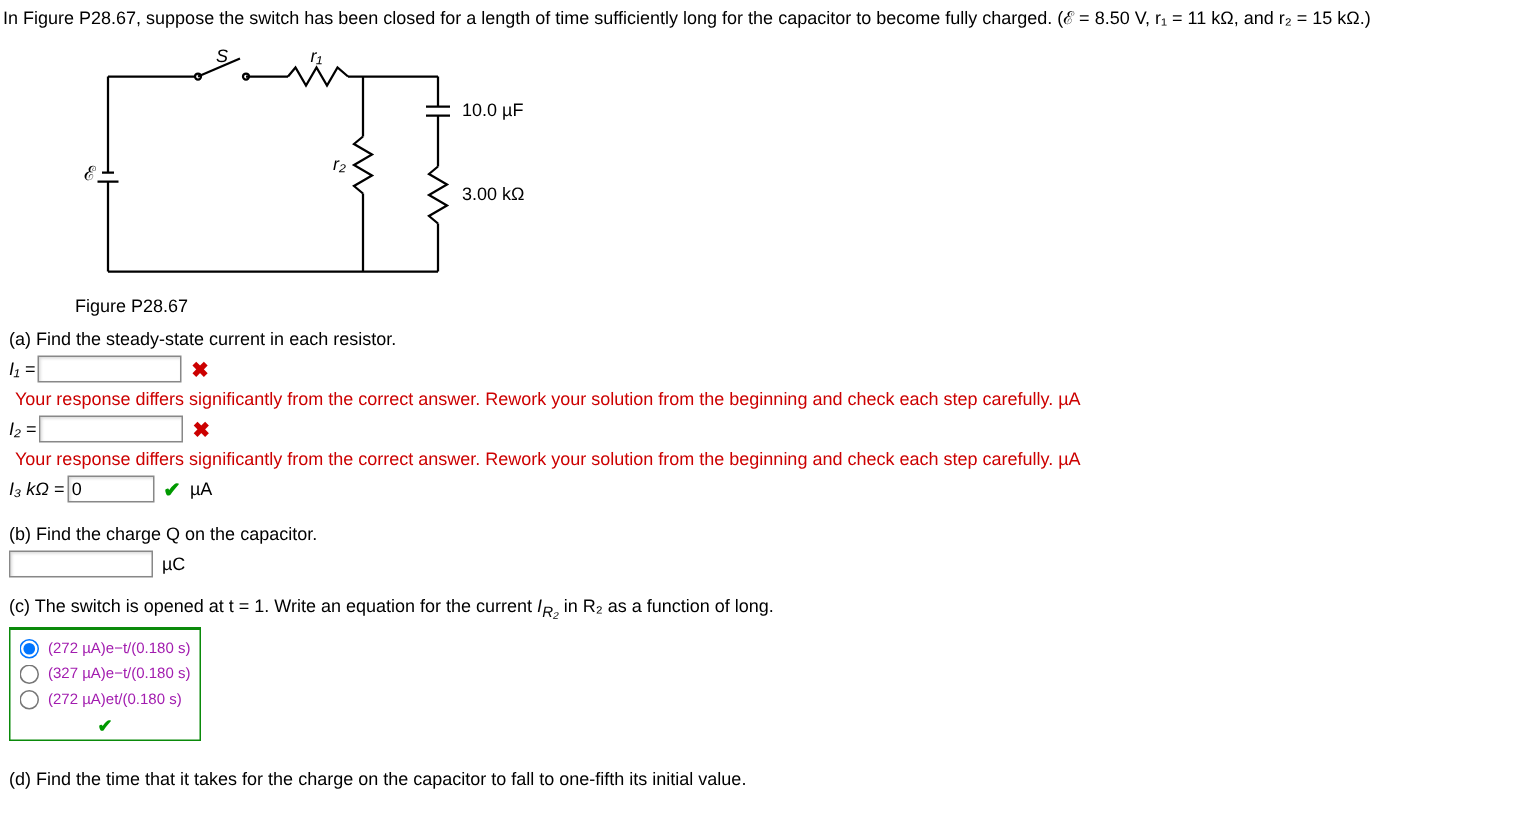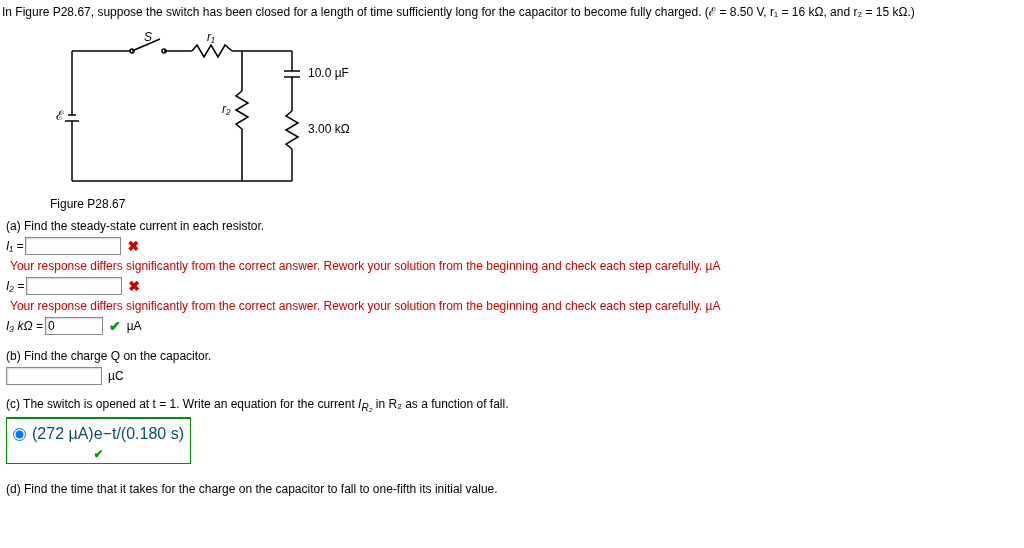--- a/index.html
+++ b/index.html
@@ -34,32 +34,32 @@
   .unit { margin-left: 4px; }
   .subpart-row { margin: 4px 0; display: flex; align-items: center; flex-wrap: wrap; gap: 2px;}
   .options-box {
     border: 1px solid #0a8a0a;
     border-top: 2px solid #0a8a0a;
     display: inline-block;
     padding: 4px 6px 2px 6px;
     margin: 4px 0 2px 0;
   }
   .option-row { display: flex; align-items: center; gap: 6px; padding: 2px 0; }
-  .option-label { color: #0c4a6e; font-size: 16px; }
+  .option-label { color: #a21caf; font-size: 10px; }
   .check-below { text-align: center; color:#090; font-weight:bold; margin-top:2px;}
   .indent { margin-left: 4px; }
   .miniscript { font-style: italic; text-align: right; }
   .svg-circuit { display:block; }
   .radio-input { margin:0; }
 </style>
 </head>
 <body>
 
 <div class="problem-text">
-  <span>In Figure P28.67, suppose the switch has been closed for a length of time sufficiently long for the capacitor to become fully charged. (ℰ = 8.50 V, r₁ = 16 kΩ, and r₂ = 15 kΩ.)</span>
+  <span>In Figure P28.67, suppose the switch has been closed for a length of time sufficiently long for the capacitor to become fully charged. (ℰ = 8.50 V, r₁ = 11 kΩ, and r₂ = 15 kΩ.)</span>
 </div>
 
 <div class="figure-container">
   <svg class="svg-circuit" width="330" height="160" viewBox="0 0 330 160">
 
     <g stroke="#000" stroke-width="1.5" fill="none">
 
       <line x1="40" y1="20" x2="100" y2="20"></line>
 
       <circle cx="100" cy="20" r="2" fill="#fff"></circle>
@@ -132,26 +132,34 @@
   <div class="subpart-row">
     <input class="input-box" type="text" style="">
     <span class="unit">µC</span>
   </div>
 </div>
 
 <div class="question-section" style="margin-top:12px;">
   <div>
     <span>(c) The switch is opened at t = 1. Write an equation for the current </span>
     <span class="miniscript">I</span><span class="sub miniscript">R₂</span>
-    <span> in R₂ as a function of fall.</span>
+    <span> in R₂ as a function of long.</span>
   </div>
   <div class="options-box">
     <div class="option-row">
       <input type="radio" class="radio-input" name="partc" checked="" style="">
       <span class="option-label">(272 µA)e−t/(0.180 s)</span>
+    </div>
+    <div class="option-row">
+      <input type="radio" class="radio-input" name="partc" style="">
+      <span class="option-label">(327 µA)e−t/(0.180 s)</span>
+    </div>
+    <div class="option-row">
+      <input type="radio" class="radio-input" name="partc" style="">
+      <span class="option-label">(272 µA)et/(0.180 s)</span>
     </div>
     <div class="check-below">✔</div>
   </div>
 </div>
 
 <div class="question-section" style="margin-top:16px;">
   <div>(d) Find the time that it takes for the charge on the capacitor to fall to one-fifth its initial value.</div>
 
 </div>
 

